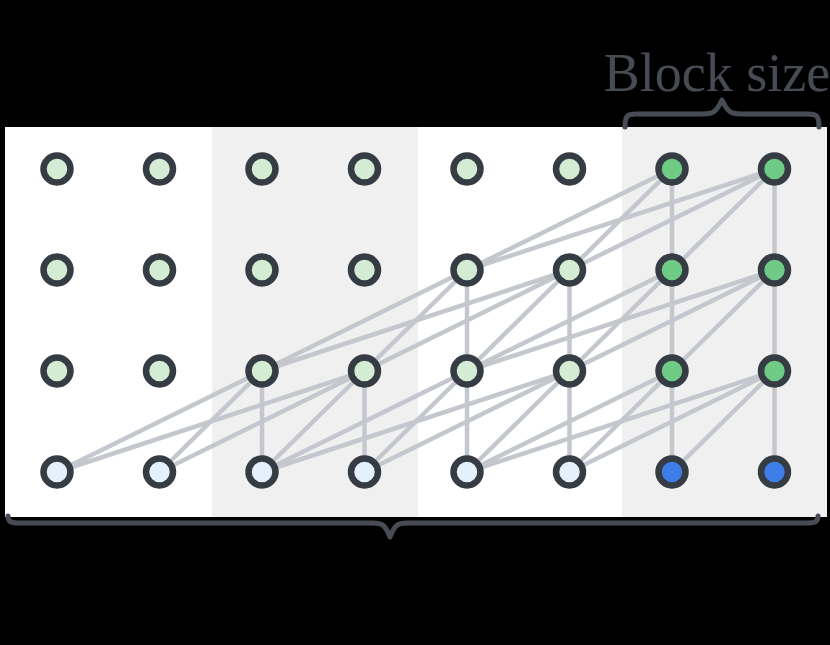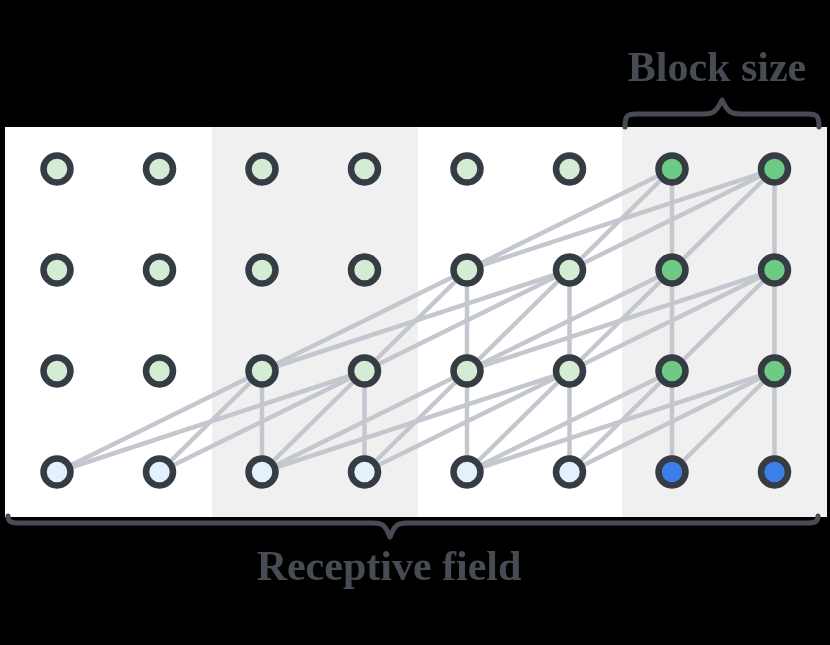--- a/index.html
+++ b/index.html
@@ -17,26 +17,25 @@
     height: 645px;
   }
   svg.diagram {
     position: absolute;
     left: 0;
     top: 0;
   }
   .anno-label {
     position: absolute;
     font-family: "Liberation Serif", serif;
-    font-size: 42px;
+    font-size: 54px;
     line-height: 1;
     white-space: nowrap;
     transform: translateX(-50%);
     user-select: none;
-    font-weight: bold;
   }
   .label-block-size { left: 717px; top: 46px; }
   .label-receptive-field { left: 389px; top: 545px; }
 </style>
 </head>
 <body>
 
 <div class="stage">
   <svg class="diagram" id="diagram-svg" width="830" height="645" viewBox="0 0 830 645">
       <rect x="5" y="127" width="822" height="390" fill="#ffffff"></rect>
@@ -113,14 +112,13 @@
       <circle cx="262" cy="472" r="13.5" fill="#e4f0fc" stroke="#363c44" stroke-width="6.5"></circle>
       <circle cx="364.5" cy="472" r="13.5" fill="#e4f0fc" stroke="#363c44" stroke-width="6.5"></circle>
       <circle cx="467" cy="472" r="13.5" fill="#e4f0fc" stroke="#363c44" stroke-width="6.5"></circle>
       <circle cx="569.5" cy="472" r="13.5" fill="#e4f0fc" stroke="#363c44" stroke-width="6.5"></circle>
       <circle cx="672" cy="472" r="13.5" fill="#3e7ee8" stroke="#363c44" stroke-width="6.5"></circle>
       <circle cx="774.5" cy="472" r="13.5" fill="#3e7ee8" stroke="#363c44" stroke-width="6.5"></circle>
       <path d="M 625 127 C 625 116 627 114 636 114 L 703 114 C 712 114 716 113 722 100 C 728 113 732 114 741 114 L 808 114 C 817 114 819 116 819 127" fill="none" stroke="#474c54" stroke-width="5" stroke-linecap="round" stroke-linejoin="round"></path>
       <path d="M 8 516 C 8 521 10 523 19 523 L 373 523 C 382 523 385 524 390 537 C 395 524 398 523 407 523 L 807 523 C 816 523 818 521 818 516" fill="none" stroke="#474c54" stroke-width="5" stroke-linecap="round" stroke-linejoin="round"></path>
     </svg>
   <div class="anno-label label-block-size" style="color: rgb(71, 76, 84);">Block size</div>
-  <div class="anno-label label-receptive-field" style="color: rgb(71, 76, 84);">Receptive field</div>
 </div>
 
 </body></html>

